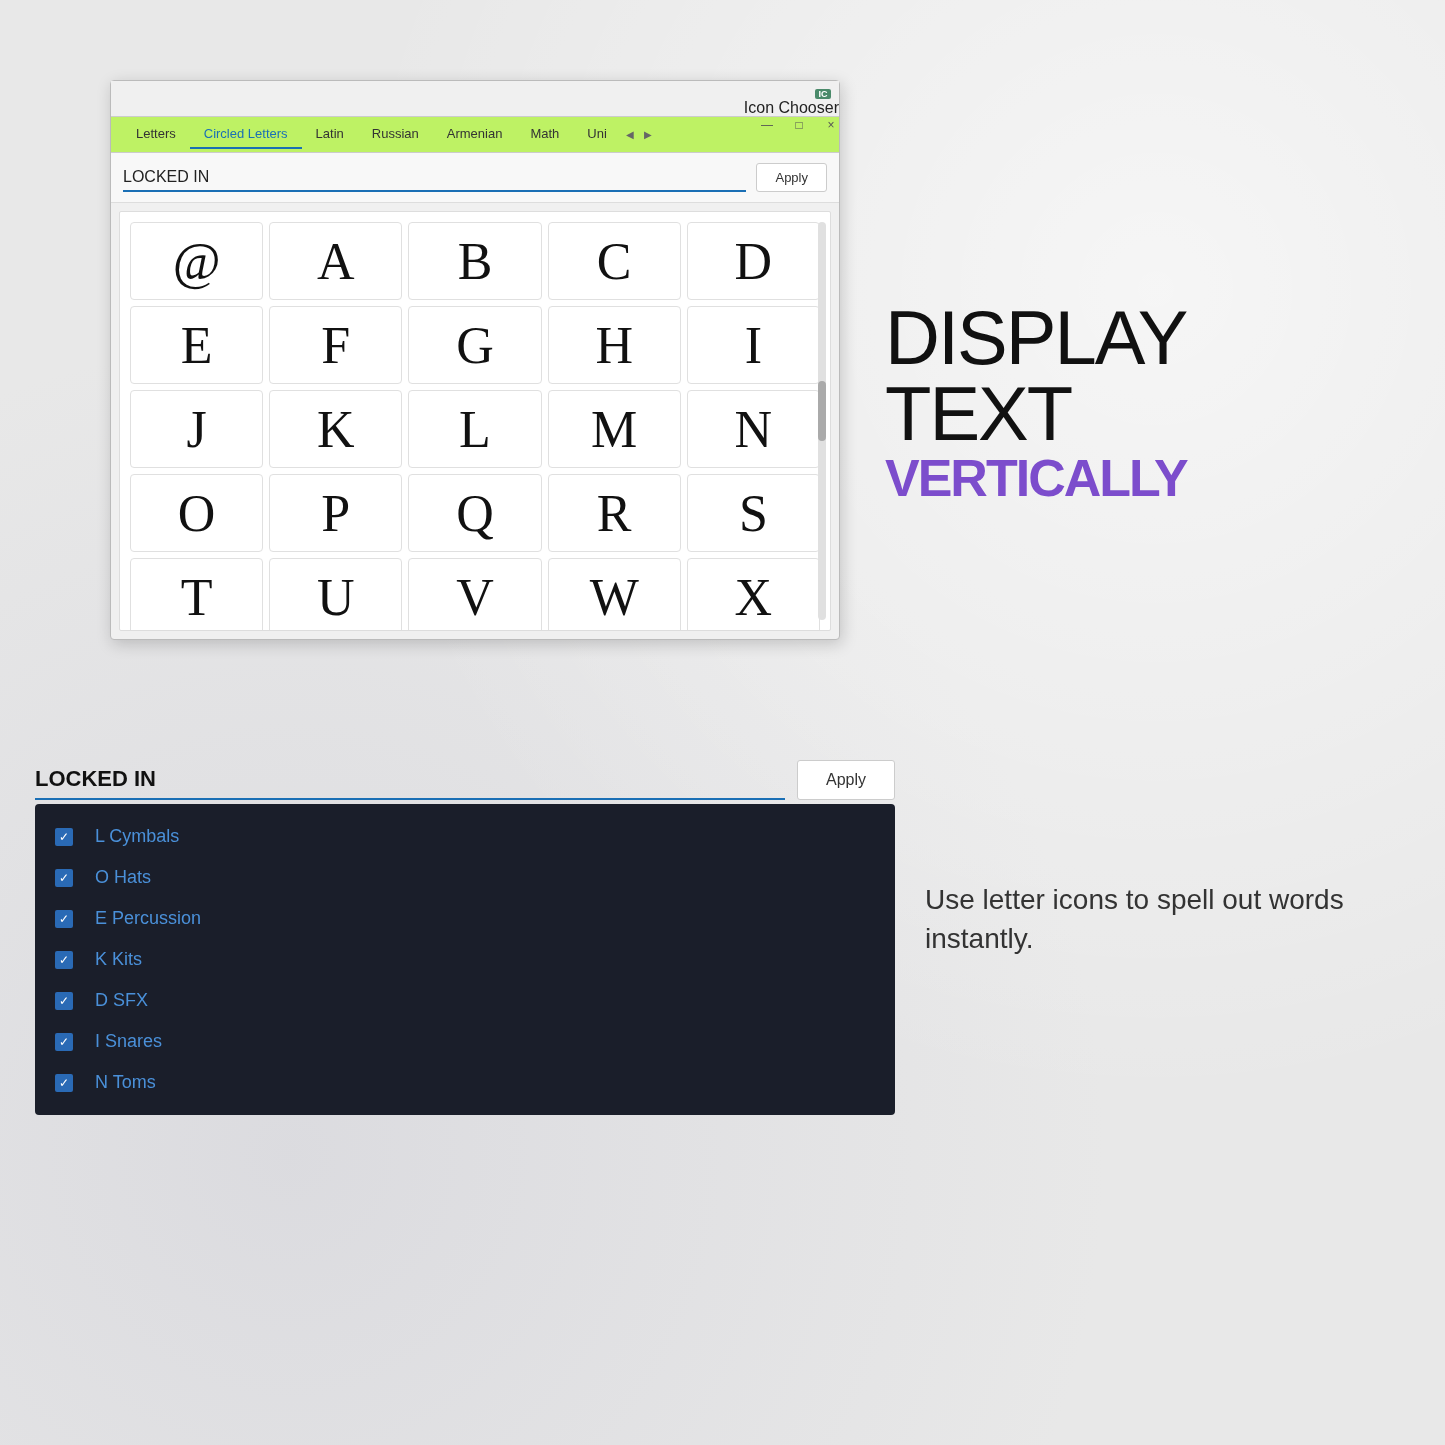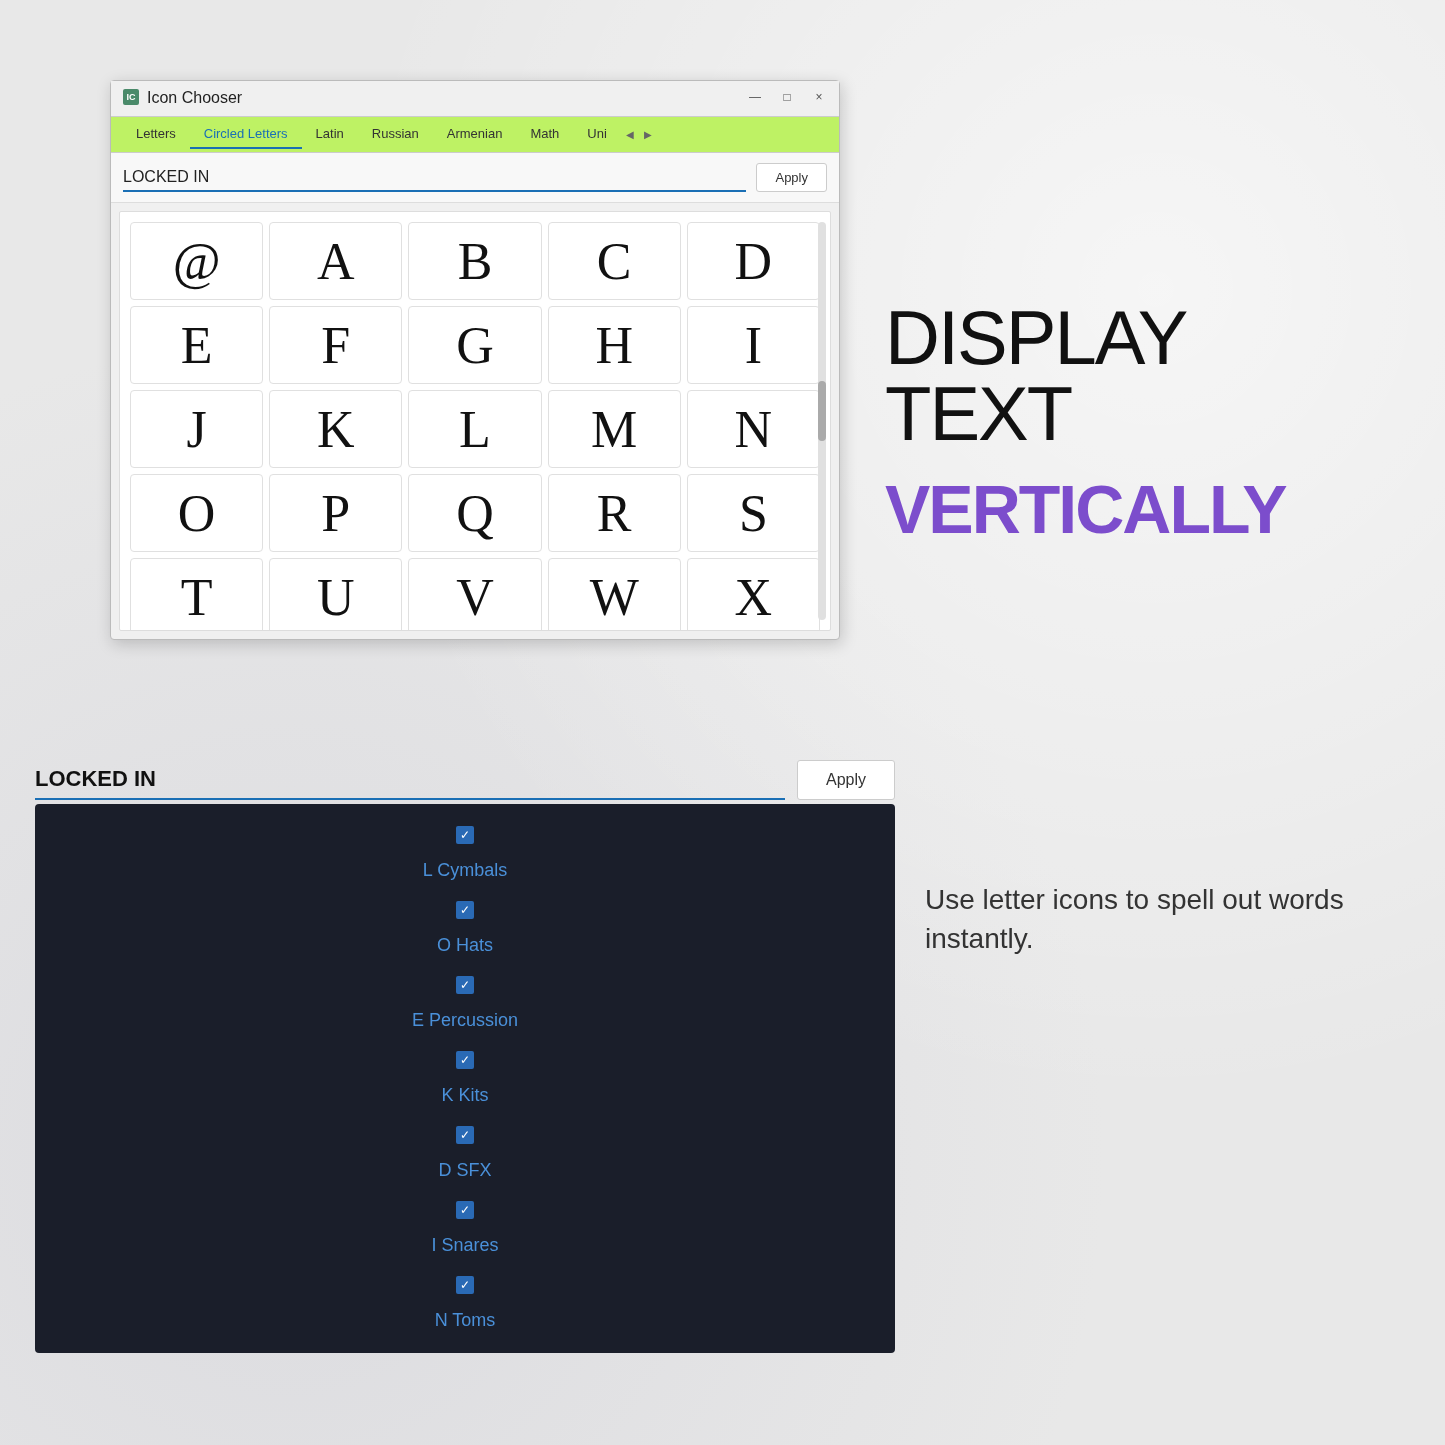--- a/index.html
+++ b/index.html
@@ -31,25 +31,26 @@
       left: 110px;
       width: 730px;
       background: #f0f0f0;
       border: 1px solid #bbb;
       border-radius: 4px;
       box-shadow: 2px 4px 16px rgba(0,0,0,0.18);
     }
 
     .window-titlebar {
       display: flex;
-      align-items: flex-start;
+      align-items: flex-end;
       background: #f0f0f0;
       border-bottom: 1px solid #ccc;
-      padding: 8px 12px;
+      padding: 8px 0;
       height: 36px;
+      flex-direction: column;
     }
 
     .window-title-icon {
       width: 16px;
       height: 16px;
       margin-right: 8px;
       background: #4a8a6a;
       border-radius: 2px;
       display: flex;
       align-items: center;
@@ -237,24 +238,23 @@
     .track-list {
       background: #1a1e2a;
       border-radius: 4px;
       padding: 12px 0;
     }
 
     .track-item {
       display: flex;
       align-items: center;
       padding: 10px 20px;
-      gap: 16px;
+      gap: 22px;
       color: #4a90d9;
       font-size: 18px;
-      flex-direction: column;
     }
 
     .track-checkbox {
       width: 18px;
       height: 18px;
       background: #2a6ab5;
       border-radius: 2px;
       display: flex;
       align-items: center;
       justify-content: center;
@@ -277,26 +277,25 @@
 
     .display-text-line1 {
       font-size: 76px;
       font-weight: 400;
       color: #111;
       line-height: 1;
       letter-spacing: -2px;
     }
 
     .display-text-line2 {
-      font-size: 68px;
+      font-size: 52px;
       font-weight: 900;
       color: #7c4dcc;
       line-height: 1;
       letter-spacing: -2px;
-      margin-top: 23px;
     }
 
     .description-text {
       position: absolute;
       top: 880px;
       right: 80px;
       width: 440px;
       font-size: 28px;
       color: #333;
       line-height: 1.4;

